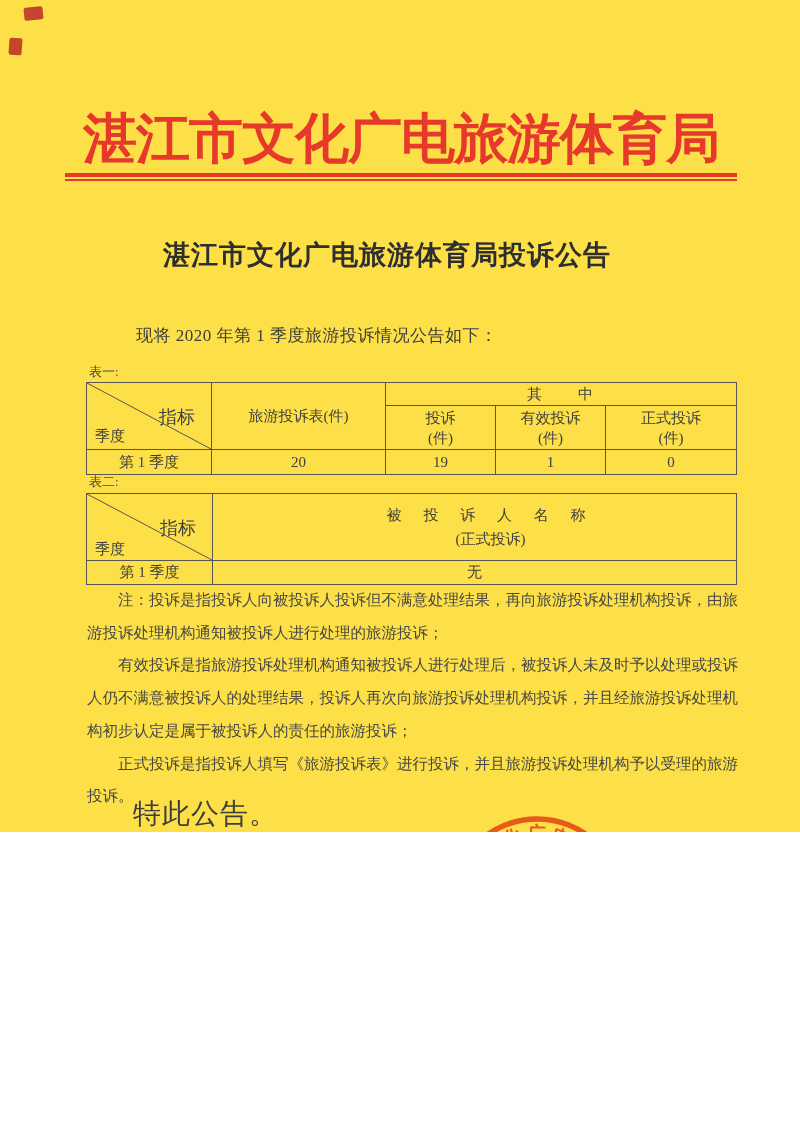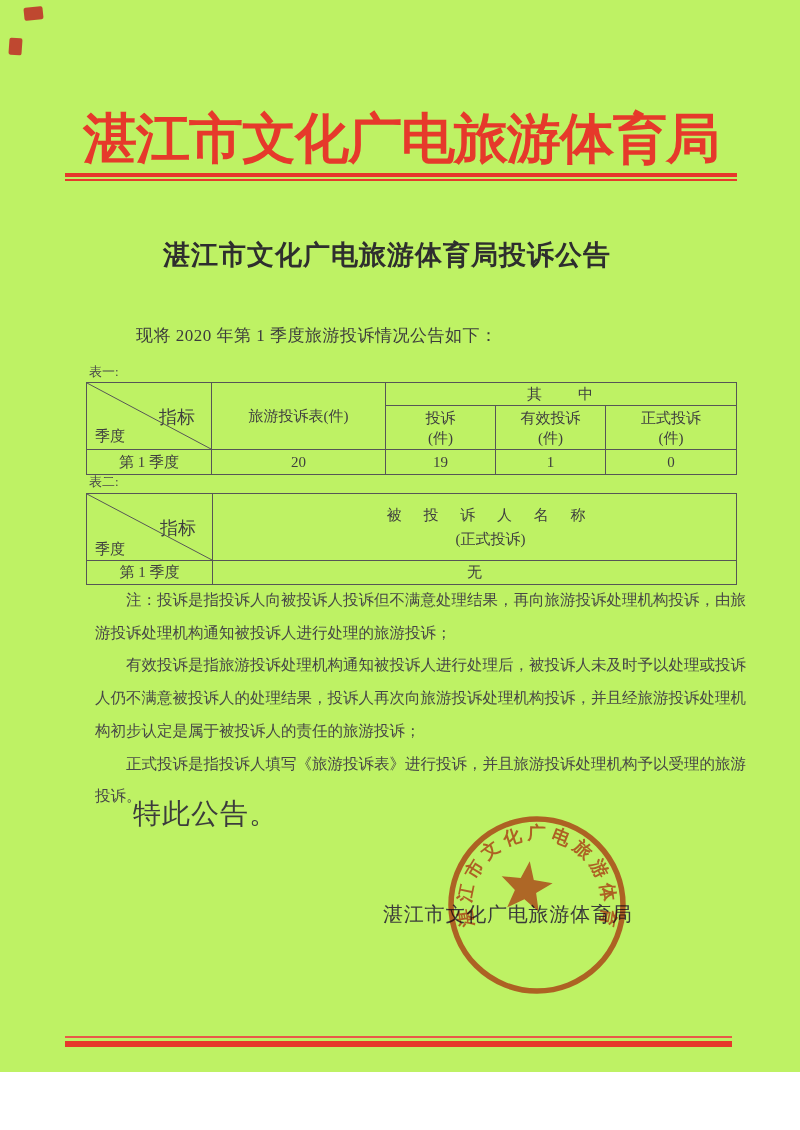--- a/index.html
+++ b/index.html
@@ -1,18 +1,18 @@
 <!DOCTYPE html>
 <html><head>
 <meta charset="utf-8">
 <style>
   html,body { margin:0; padding:0; background:#ffffff; }
   .page {
-    position:relative; width:800px; height:1072px;
-    background:#bef264; overflow:hidden;
+    position:relative; width:800px; height:832px;
+    background:#fde047; overflow:hidden;
     font-family:"Liberation Serif","DejaVu Serif",serif;
   }
   
   .scan-mark { position:absolute; background:#bf392b; border-radius:2px; opacity:.92; }
   .mark1 { left:24px; top:7px;  width:19px; height:13px; transform:rotate(-6deg); }
   .mark2 { left:9px;  top:38px; width:13px; height:17px; transform:rotate(4deg); }
 
   .masthead {
     position:absolute; left:65px; top:103px; width:672px;
     text-align:center; font-size:54px; font-weight:bold;
@@ -51,21 +51,21 @@
   .subhead div { line-height:20px; }
   .diag-cell { position:relative; }
   .diag-cell svg.diag { position:absolute; left:0; top:0; width:100%; height:100%; }
   .diag-top    { position:absolute; right:16px; top:22px;  font-size:18px; }
   .diag-bottom { position:absolute; left:8px;  top:25px;  font-size:15px;margin-top:19px; }
   .t2 .diag-bottom { top:27px; }
   .group-cell { letter-spacing:2px; }
   .t2-head { line-height:24px;padding-left:32px; }
   .t2-head .sp { letter-spacing:9px; }
 
-  .notes { position:absolute; left:95px; top:584px; width:651px;
+  .notes { position:absolute; left:87px; top:584px; width:651px;
            font-size:15.5px; line-height:32.7px; color:#474747; text-align:justify; }
   .notes p { margin:0; text-indent:2em; }
 
   .closing { position:absolute; left:133px; top:795px; margin:0;
              font-size:28px; color:#3c3c3c; letter-spacing:1px; }
 
   .signature { position:absolute; left:383px; top:901px; font-size:20px;
                letter-spacing:.8px; color:#3a3a3a; white-space:nowrap; }
   .doc-date  { position:absolute; left:438px; top:940px; font-size:19px;
                letter-spacing:1.5px; color:#3a3a3a; white-space:nowrap; }

